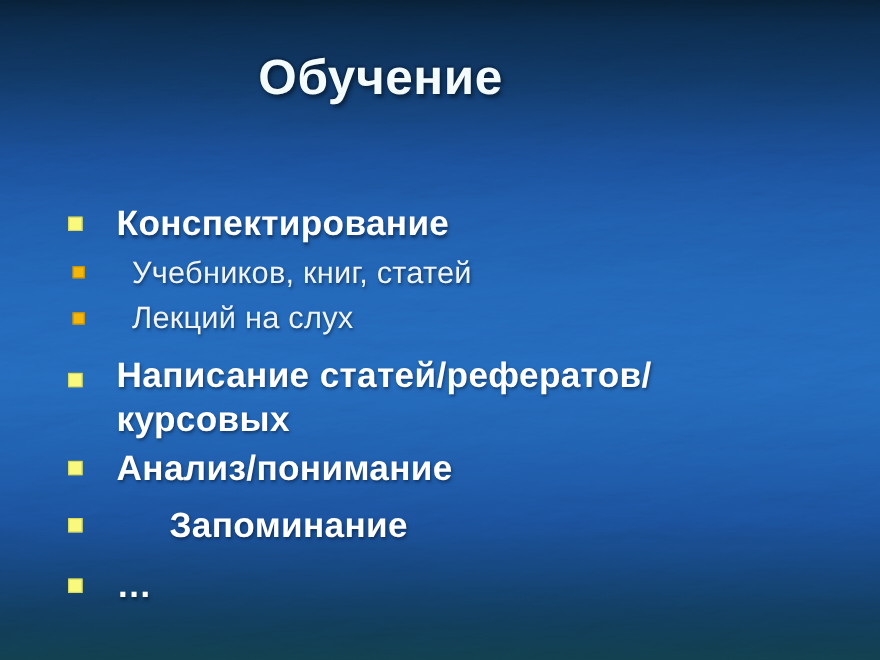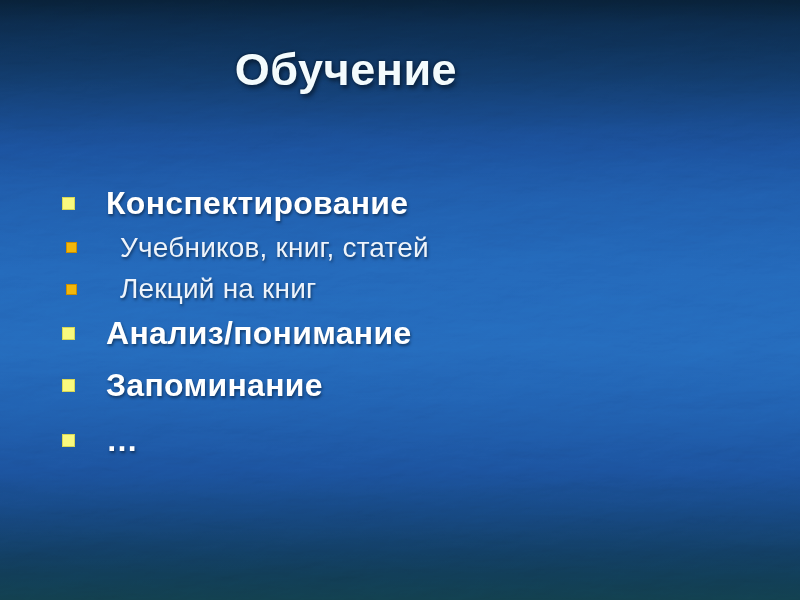--- a/index.html
+++ b/index.html
@@ -78,21 +78,21 @@
     letter-spacing:.2px;
     color:#eef4fb;
   }
   .r1{height:47px;}
   .r2{height:41px;}
   .r3{height:42px;}
   .r4{height:92px;padding-top:0;}
   .r4 .bullet{margin-top:29px;}
   .r4 .txt{line-height:40px;padding-top:11px;}
   .r5{height:47px;}
-  .r6{height:56px;}
+  .r6{height:56px;gap:48px;}
   .r7{height:54px;}
 </style>
 </head>
 <body>
 
 <div class="slide">
 
   <svg class="texture" width="800" height="600" viewBox="0 0 800 600" xmlns="http://www.w3.org/2000/svg">
     <filter id="crump" x="0" y="0" width="100%" height="100%">
       <feTurbulence type="fractalNoise" baseFrequency="0.011 0.035" numOctaves="5" seed="4" result="n"></feTurbulence>
@@ -112,23 +112,27 @@
       <span class="txt">Конспектирование</span>
     </div>
 
     <div class="row l2 r2">
       <span class="bullet b2"></span>
       <span class="txt">Учебников, книг, статей</span>
     </div>
 
     <div class="row l2 r3">
       <span class="bullet b2"></span>
-      <span class="txt">Лекций на книг</span>
+      <span class="txt">Лекций на слух</span>
     </div>
 
+    <div class="row l1 r4 multiline">
+      <span class="bullet b1"></span>
+      <span class="txt">Написание статей/рефератов/курсовых</span>
+    </div>
 
     <div class="row l1 r5">
       <span class="bullet b1"></span>
       <span class="txt">Анализ/понимание</span>
     </div>
 
     <div class="row l1 r6">
       <span class="bullet b1"></span>
       <span class="txt">Запоминание</span>
     </div>

